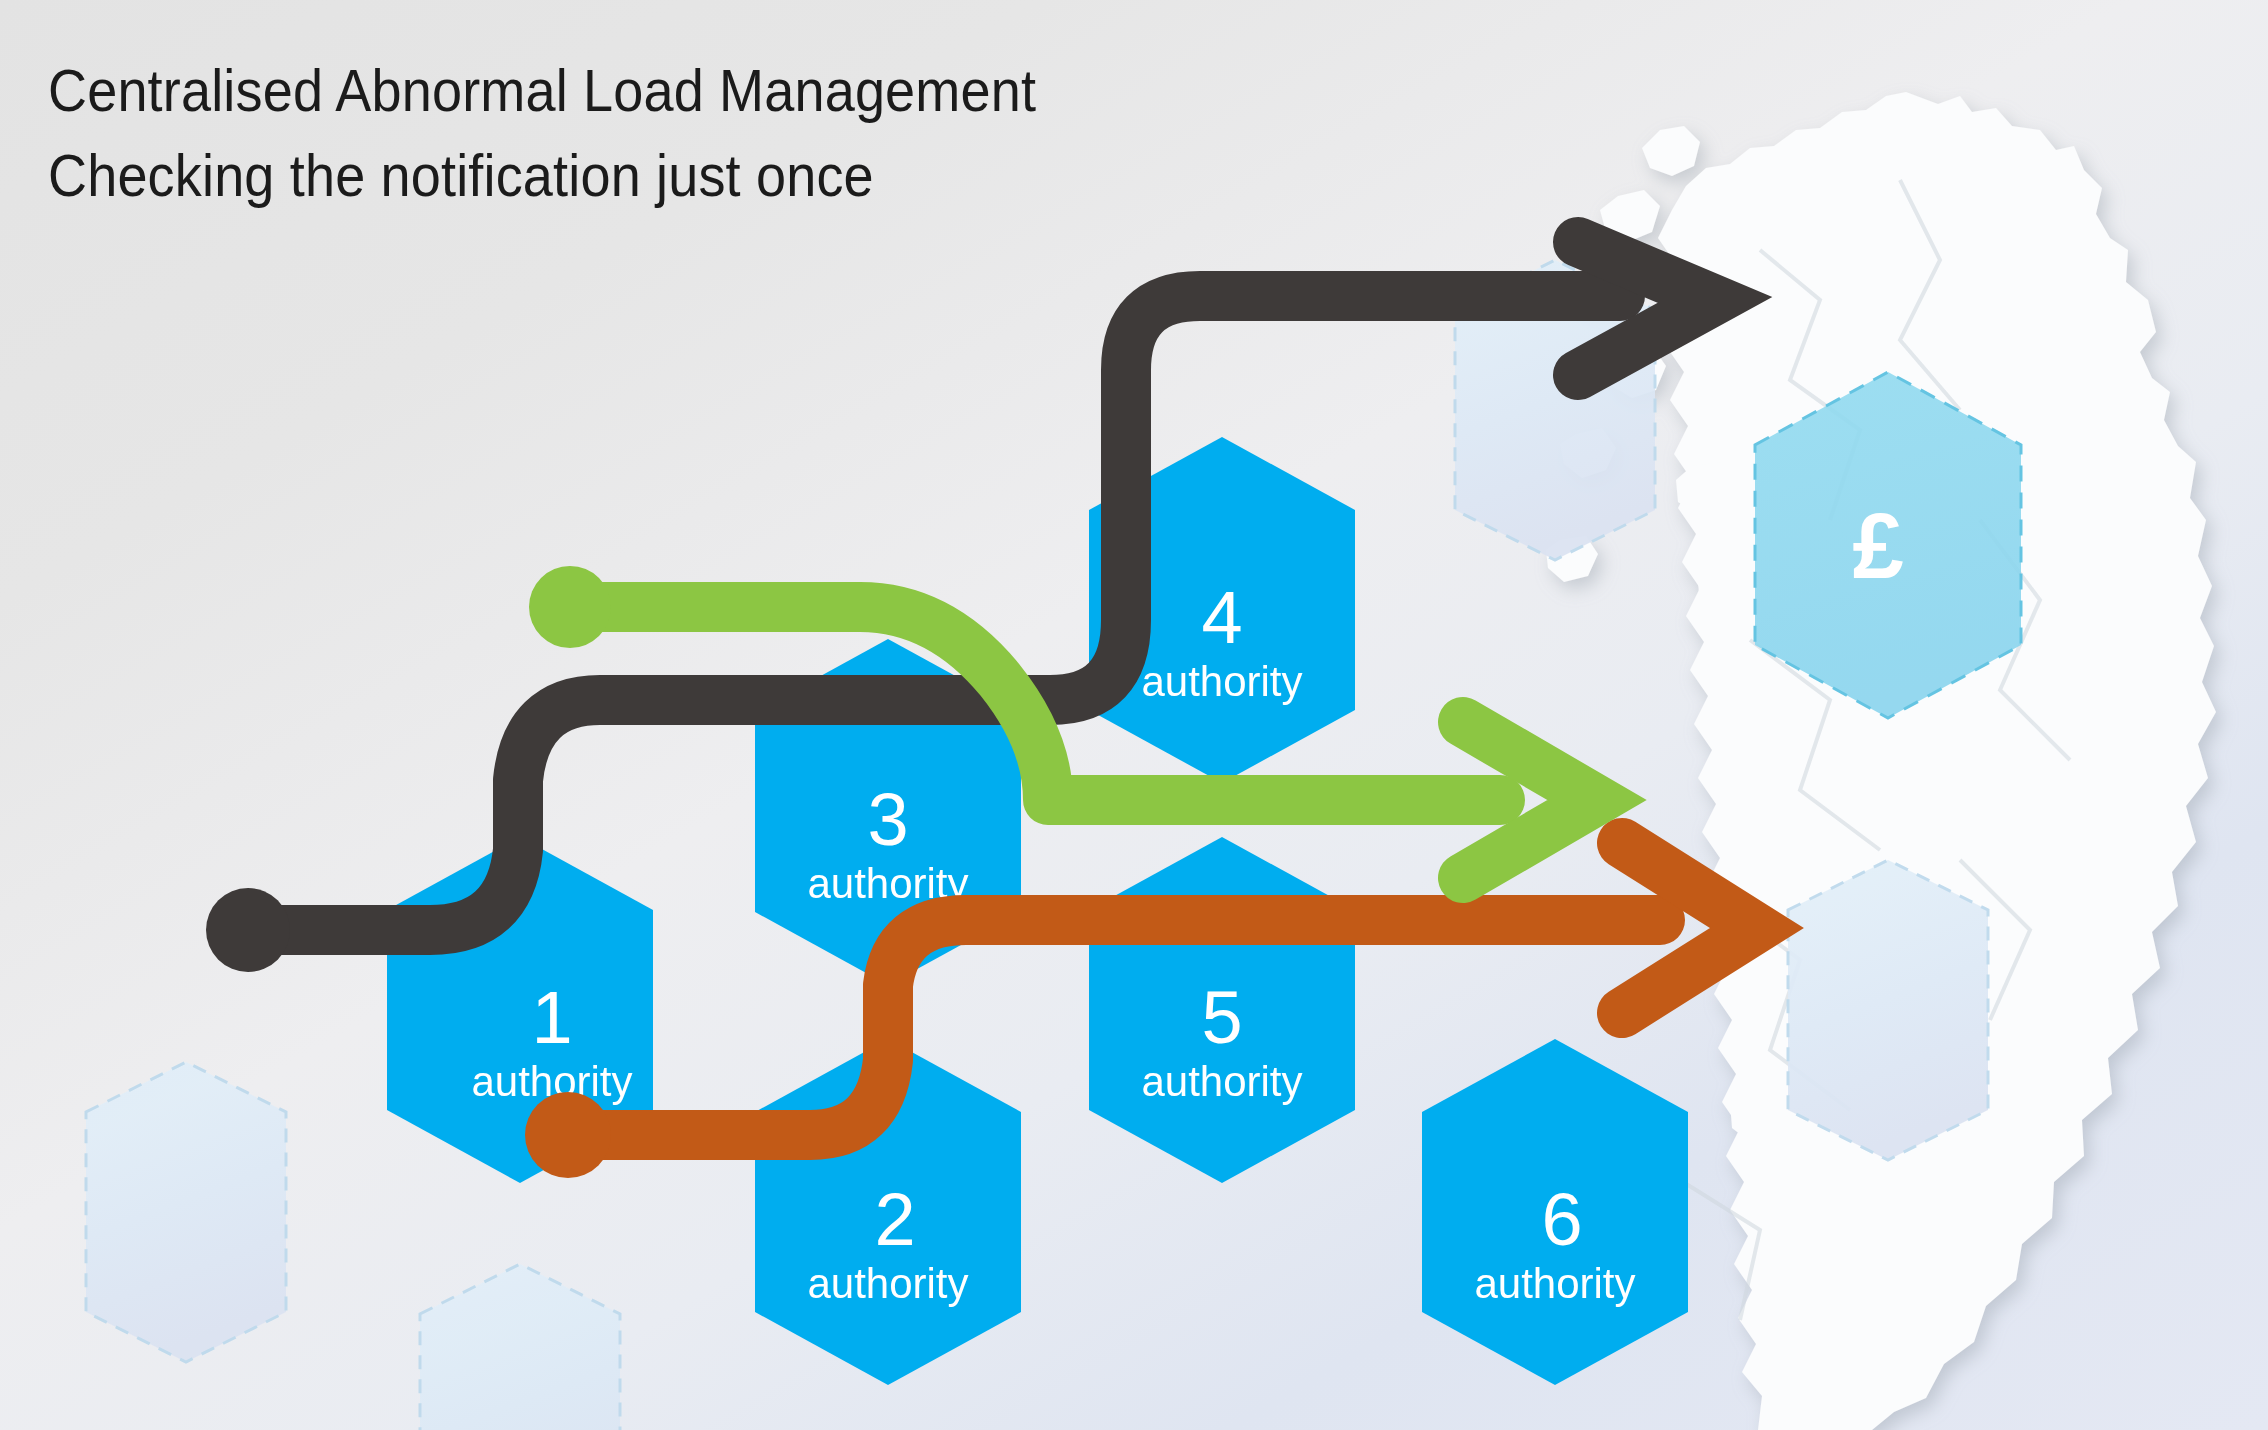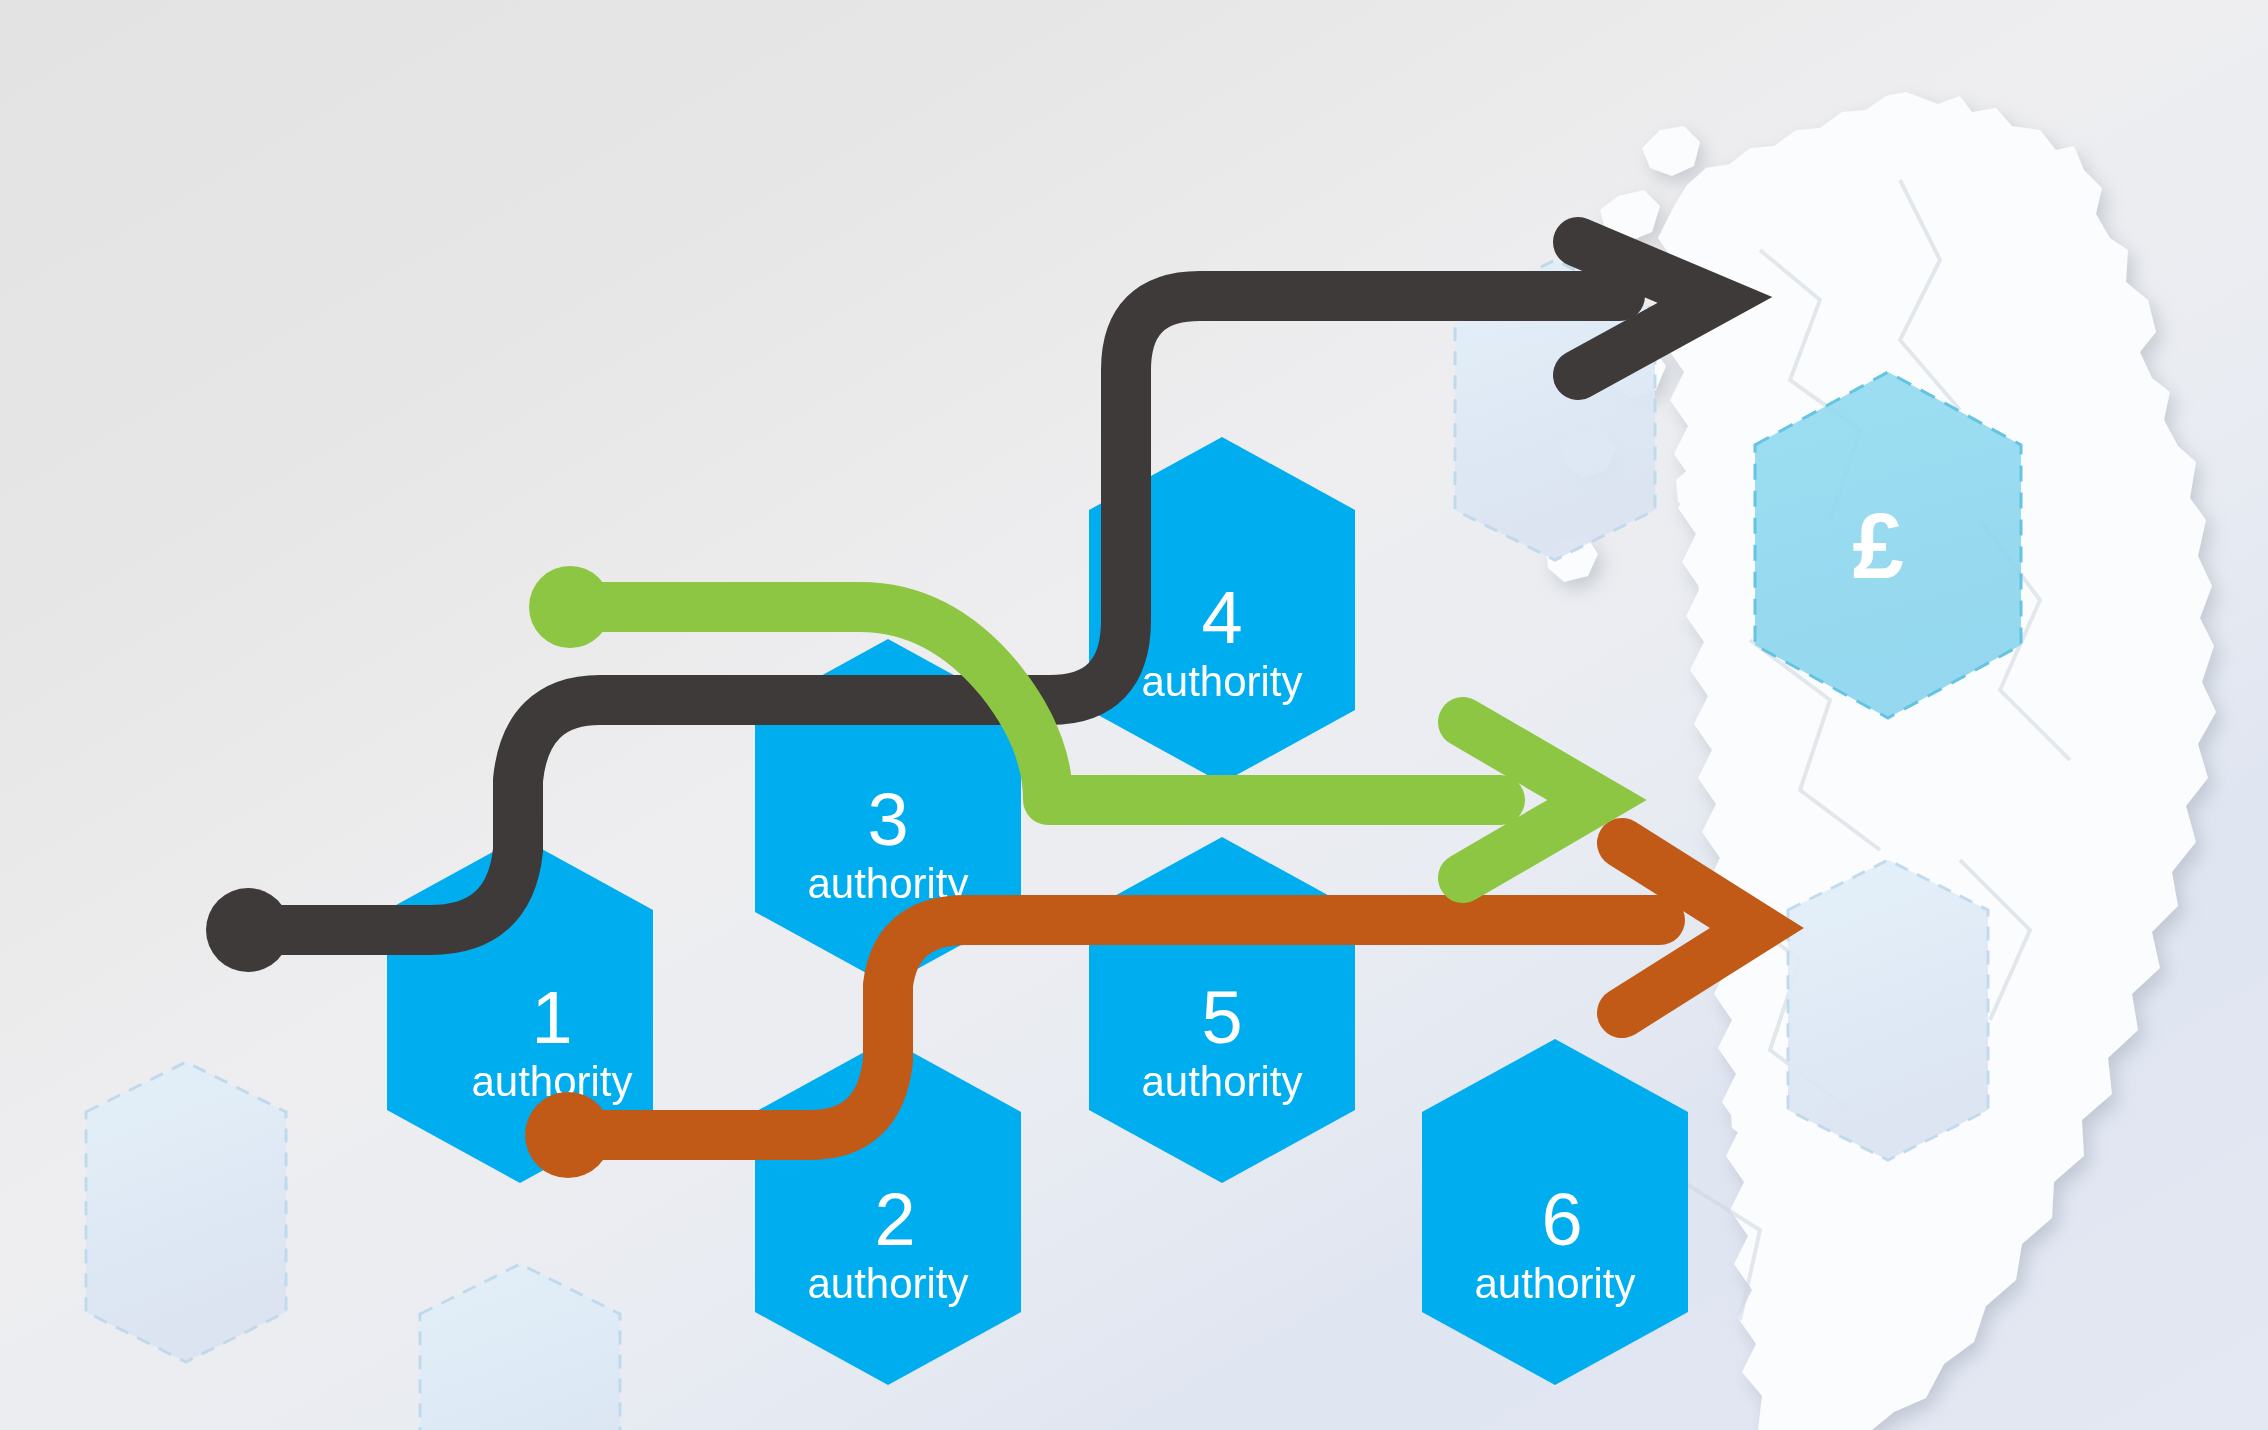--- a/index.html
+++ b/index.html
@@ -220,14 +220,18 @@
       <path d="M 1578,242 L 1715,300 L 1578,375" fill="none" stroke="#3E3A39" stroke-width="50" stroke-linecap="round" stroke-linejoin="miter"></path>
     </g>
 
     <g>
       <path d="M 570,607 L 860,607 Q 940,607 1000,680 Q 1048,740 1048,800 L 1500,800" fill="none" stroke="#8CC643" stroke-width="50" stroke-linecap="round" stroke-linejoin="round"></path>
       <circle cx="570" cy="607" r="41" fill="#8CC643"></circle>
       <path d="M 1463,722 L 1597,800 L 1463,878" fill="none" stroke="#8CC643" stroke-width="50" stroke-linecap="round" stroke-linejoin="miter"></path>
     </g>
   </svg>
 
+  <div id="titleblock">
+    <div class="title-line">Centralised Abnormal Load Management</div>
+    <div class="title-line">Checking the notification just once</div>
+  </div>
 
 </div>
 
 </body></html>

